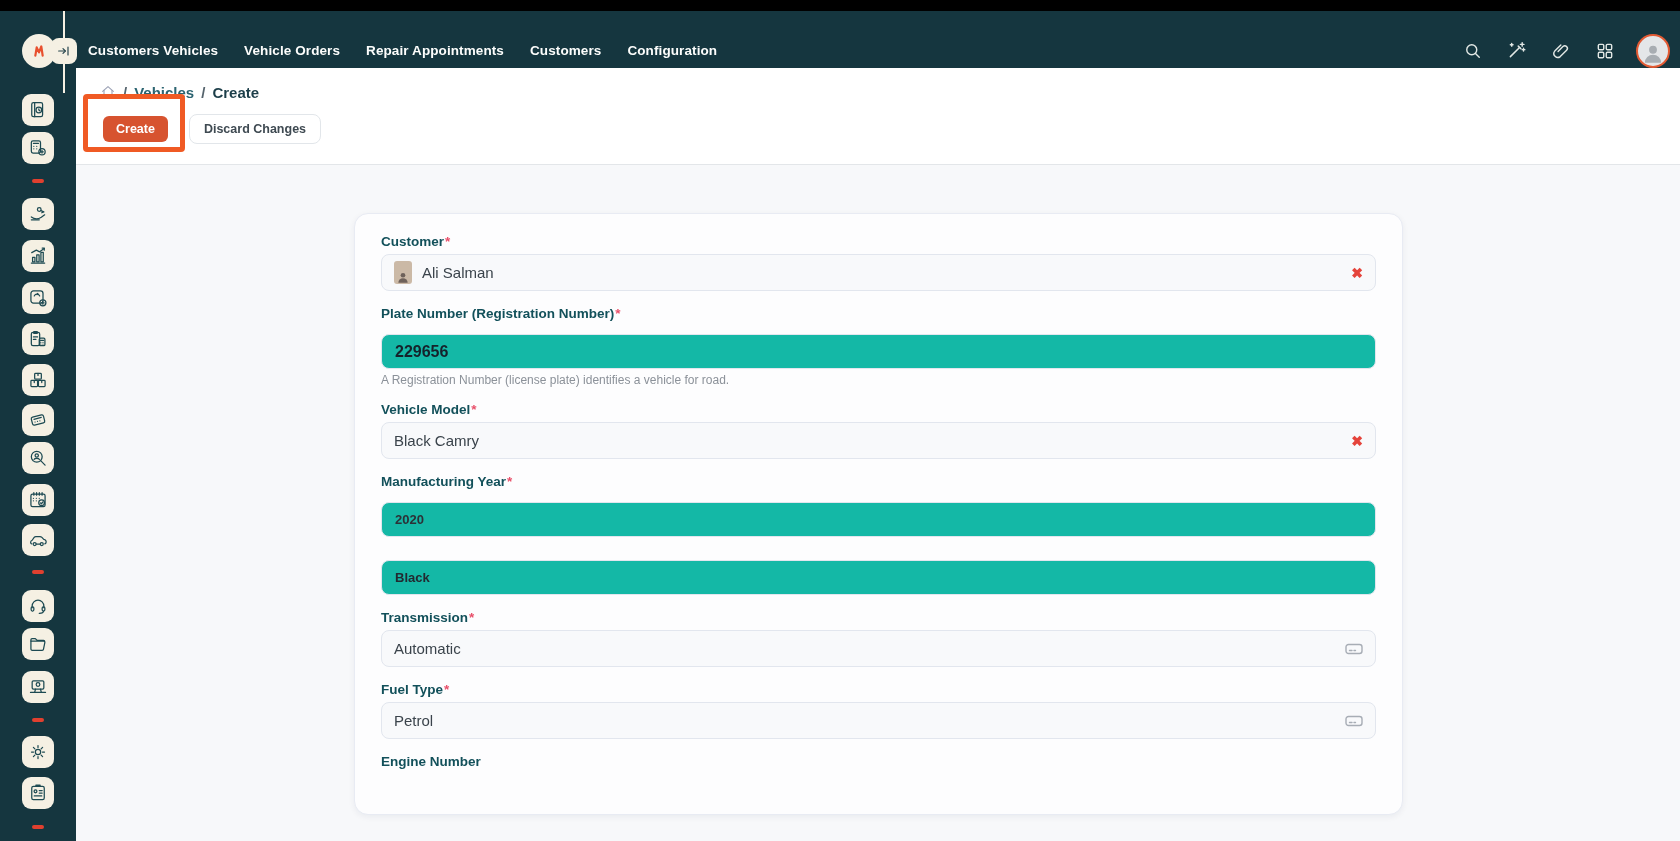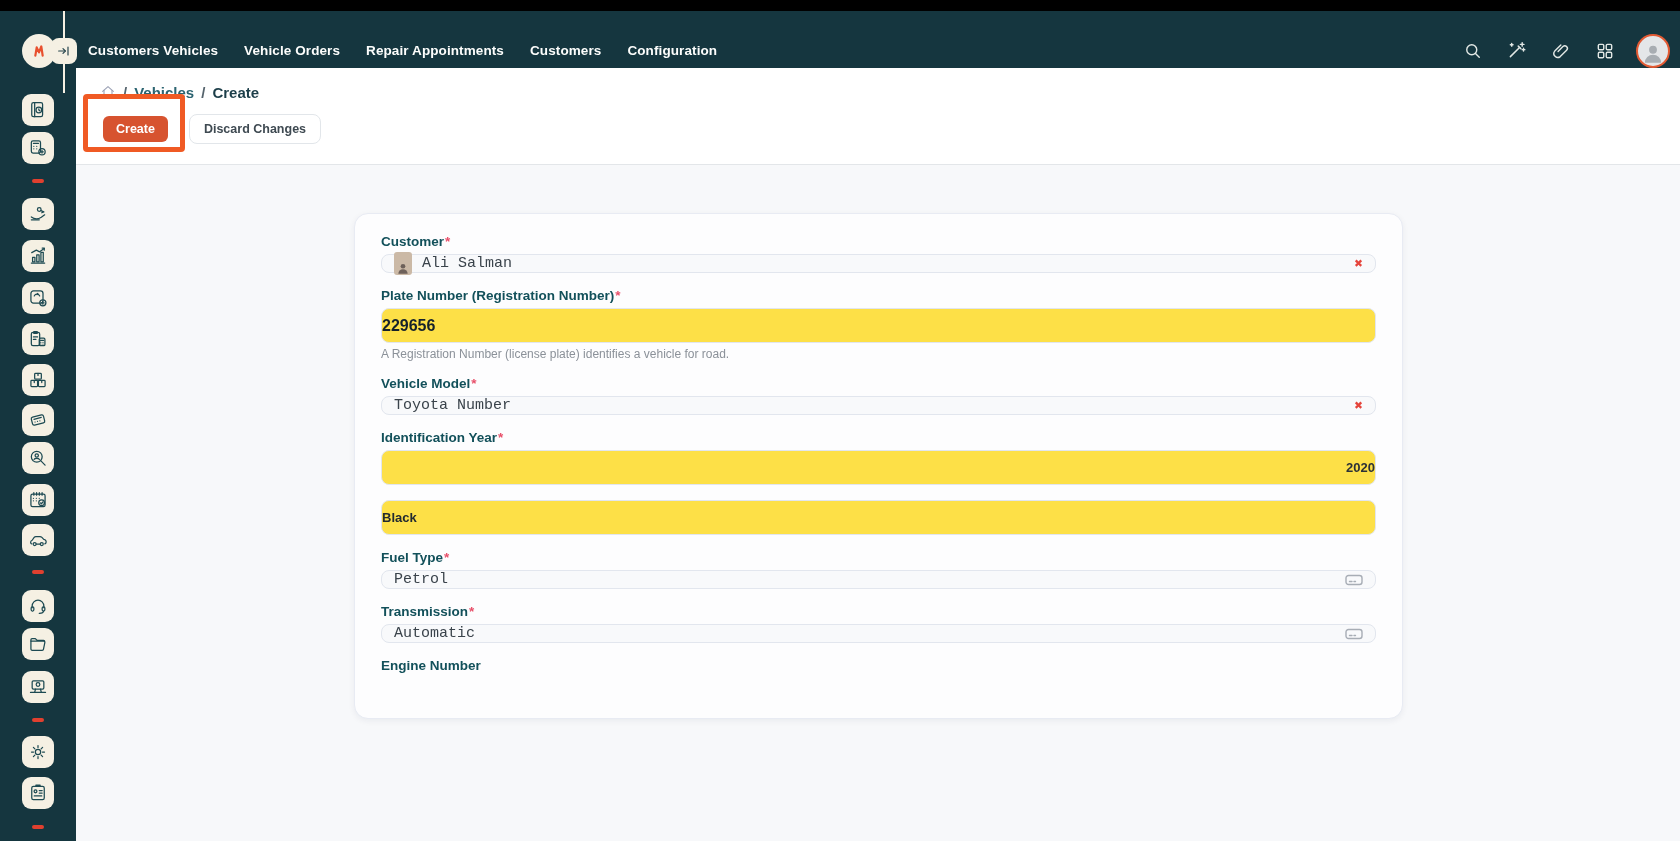--- a/index.html
+++ b/index.html
@@ -50,26 +50,26 @@
                  font-size:12.5px; font-weight:700; font-family:inherit; margin-left:21px; }
 
   
   .body-area { position:absolute; left:84px; top:166px; width:1604px; height:675px; background:#f7f8fa; overflow:hidden; }
   .card { width:1049px; margin:47px 0 0 270px; background:#fdfdfe; border:1px solid #e8ebf3; border-radius:14px;
           box-shadow:0 2px 6px rgba(25,40,60,.06); padding:20px 26px 40px 26px; }
   .field { margin-top:15px; }
   .field:first-child { margin-top:0; }
   .f-label { font-size:13.5px; font-weight:700; color:#12505a; line-height:15px; margin-bottom:5px; }
   .req { color:#e8506a; font-weight:700; margin-left:1px; }
-  .input-box { height:19px; background:#f8f9fb; border:1px solid #e2e6ee; border-radius:8px;
-               display:flex; align-items:center; padding:0 12px; font-size:15px; color:#3a434b;font-family:Liberation Mono, monospace; }
-  input.text-input { width:100%; height:35px; background:#fde047; border:1px solid #e2e6ee; border-radius:8px;
-                     padding:0 0; font-family:inherit; font-size:15px; color:#3a434b; outline:none; }
+  .input-box { height:37px; background:#f8f9fb; border:1px solid #e2e6ee; border-radius:8px;
+               display:flex; align-items:center; padding:0 12px; font-size:15px; color:#3a434b; }
+  input.text-input { width:100%; height:35px; background:#14b8a6; border:1px solid #e2e6ee; border-radius:8px;
+                     padding:0 13px; font-family:inherit; font-size:15px; color:#3a434b; outline:none;margin-top:8px; }
   input.v-bold-lg { font-weight:700; font-size:16px; color:#15222b; }
-  input.v-sm { font-size:13px; font-weight:600; color:#2c3137;text-align:right; }
+  input.v-sm { font-size:13px; font-weight:600; color:#2c3137; }
   input.v-sm-bold { font-size:13px; font-weight:700; color:#222a31; }
   .help { margin-top:5px; font-size:12px; line-height:13px; color:#8b9199; }
   .clear-x { margin-left:auto; color:#e5443b; font-weight:900; font-size:14px; line-height:1; cursor:pointer; }
   .thumb { width:18px; height:23px; border-radius:3px; background:#cbb9a6; margin-right:10px;
            display:flex; align-items:flex-end; justify-content:center; overflow:hidden; }
   .sel-hint { margin-left:auto; display:flex; }
   .sel-hint svg { stroke:#a7adb5; fill:none; stroke-width:1.4; stroke-linecap:round; }
 </style>
 </head>
 <body>
@@ -322,67 +322,67 @@
       </div>
       <input class="text-input v-bold-lg" readonly="" value="229656" style="">
       <div class="help">A Registration Number (license plate) identifies a vehicle for road.</div>
     </div>
 
     <div class="field">
       <div class="f-label">
         <span>Vehicle Model</span><span class="req">*</span>
       </div>
       <div class="input-box">
-        <span>Toyota Number</span>
+        <span>Black Camry</span>
         <span class="clear-x">✖</span>
       </div>
     </div>
 
     <div class="field">
       <div class="f-label">
-        <span>Identification Year</span><span class="req">*</span>
+        <span>Manufacturing Year</span><span class="req">*</span>
       </div>
       <input class="text-input v-sm" readonly="" value="2020" style="">
     </div>
 
 
     <div class="field">
       <input class="text-input v-sm-bold" readonly="" value="Black" style="">
+    </div>
+
+    <div class="field">
+      <div class="f-label">
+        <span>Transmission</span><span class="req">*</span>
+      </div>
+      <div class="input-box">
+        <span>Automatic</span>
+        <span class="sel-hint">
+          <svg width="18" height="12" viewBox="0 0 18 12">
+              <rect x="1" y="1.5" width="16" height="9" rx="2.5"></rect>
+              <path d="M4.5 7.5h2.5M9 7.5h1.5"></path>
+            </svg>
+        </span>
+      </div>
     </div>
 
     <div class="field">
       <div class="f-label">
         <span>Fuel Type</span><span class="req">*</span>
       </div>
       <div class="input-box">
         <span>Petrol</span>
         <span class="sel-hint">
           <svg width="18" height="12" viewBox="0 0 18 12">
               <rect x="1" y="1.5" width="16" height="9" rx="2.5"></rect>
               <path d="M4.5 7.5h2.5M9 7.5h1.5"></path>
             </svg>
         </span>
       </div>
     </div>
 
     <div class="field">
       <div class="f-label">
-        <span>Transmission</span><span class="req">*</span>
-      </div>
-      <div class="input-box">
-        <span>Automatic</span>
-        <span class="sel-hint">
-          <svg width="18" height="12" viewBox="0 0 18 12">
-              <rect x="1" y="1.5" width="16" height="9" rx="2.5"></rect>
-              <path d="M4.5 7.5h2.5M9 7.5h1.5"></path>
-            </svg>
-        </span>
-      </div>
-    </div>
-
-    <div class="field">
-      <div class="f-label">
         <span>Engine Number</span><span class="req"></span>
       </div>
     </div>
 
   </div>
 </main>
 
 </body></html>

